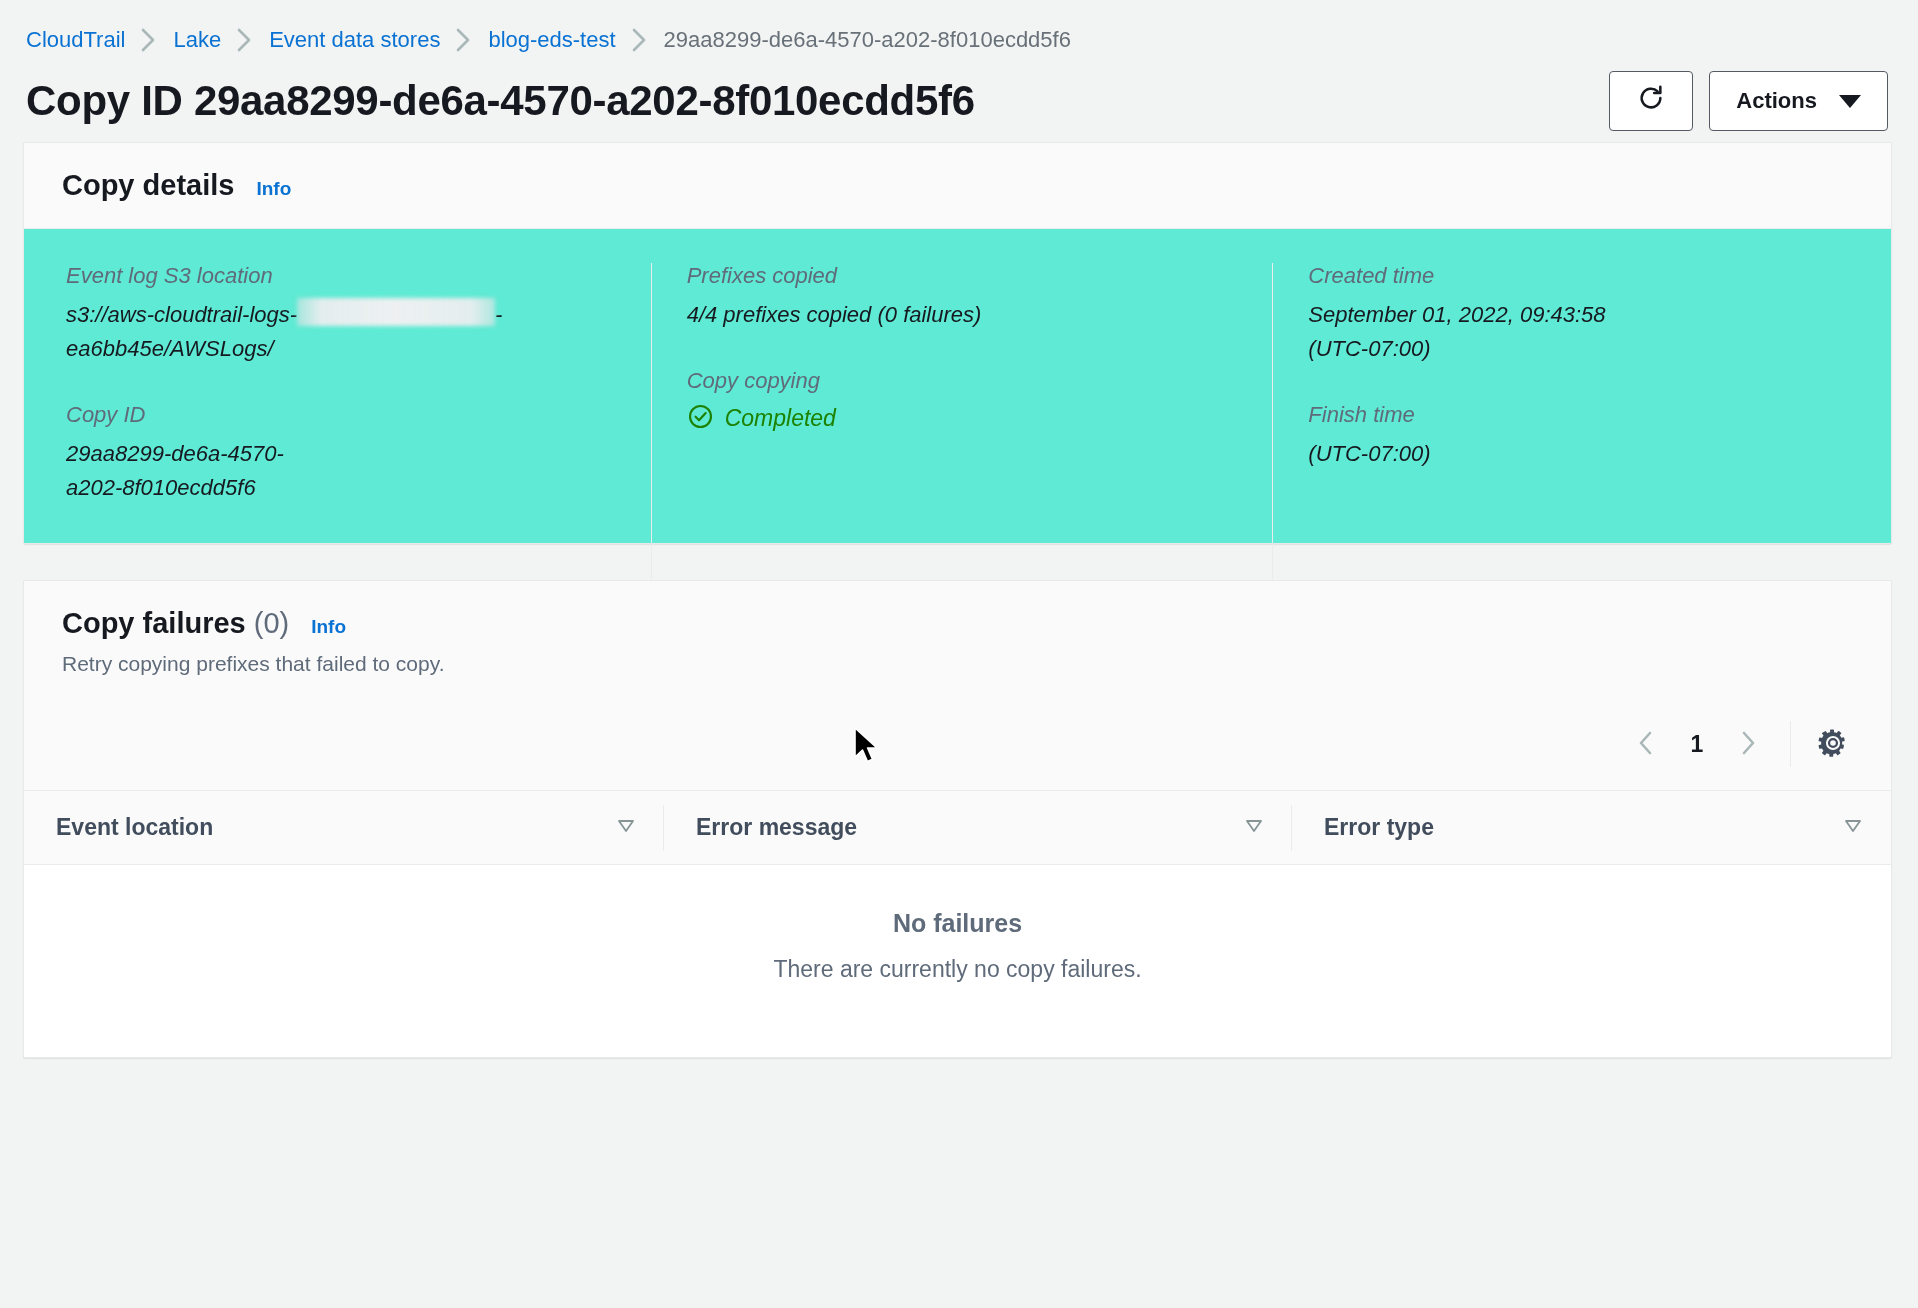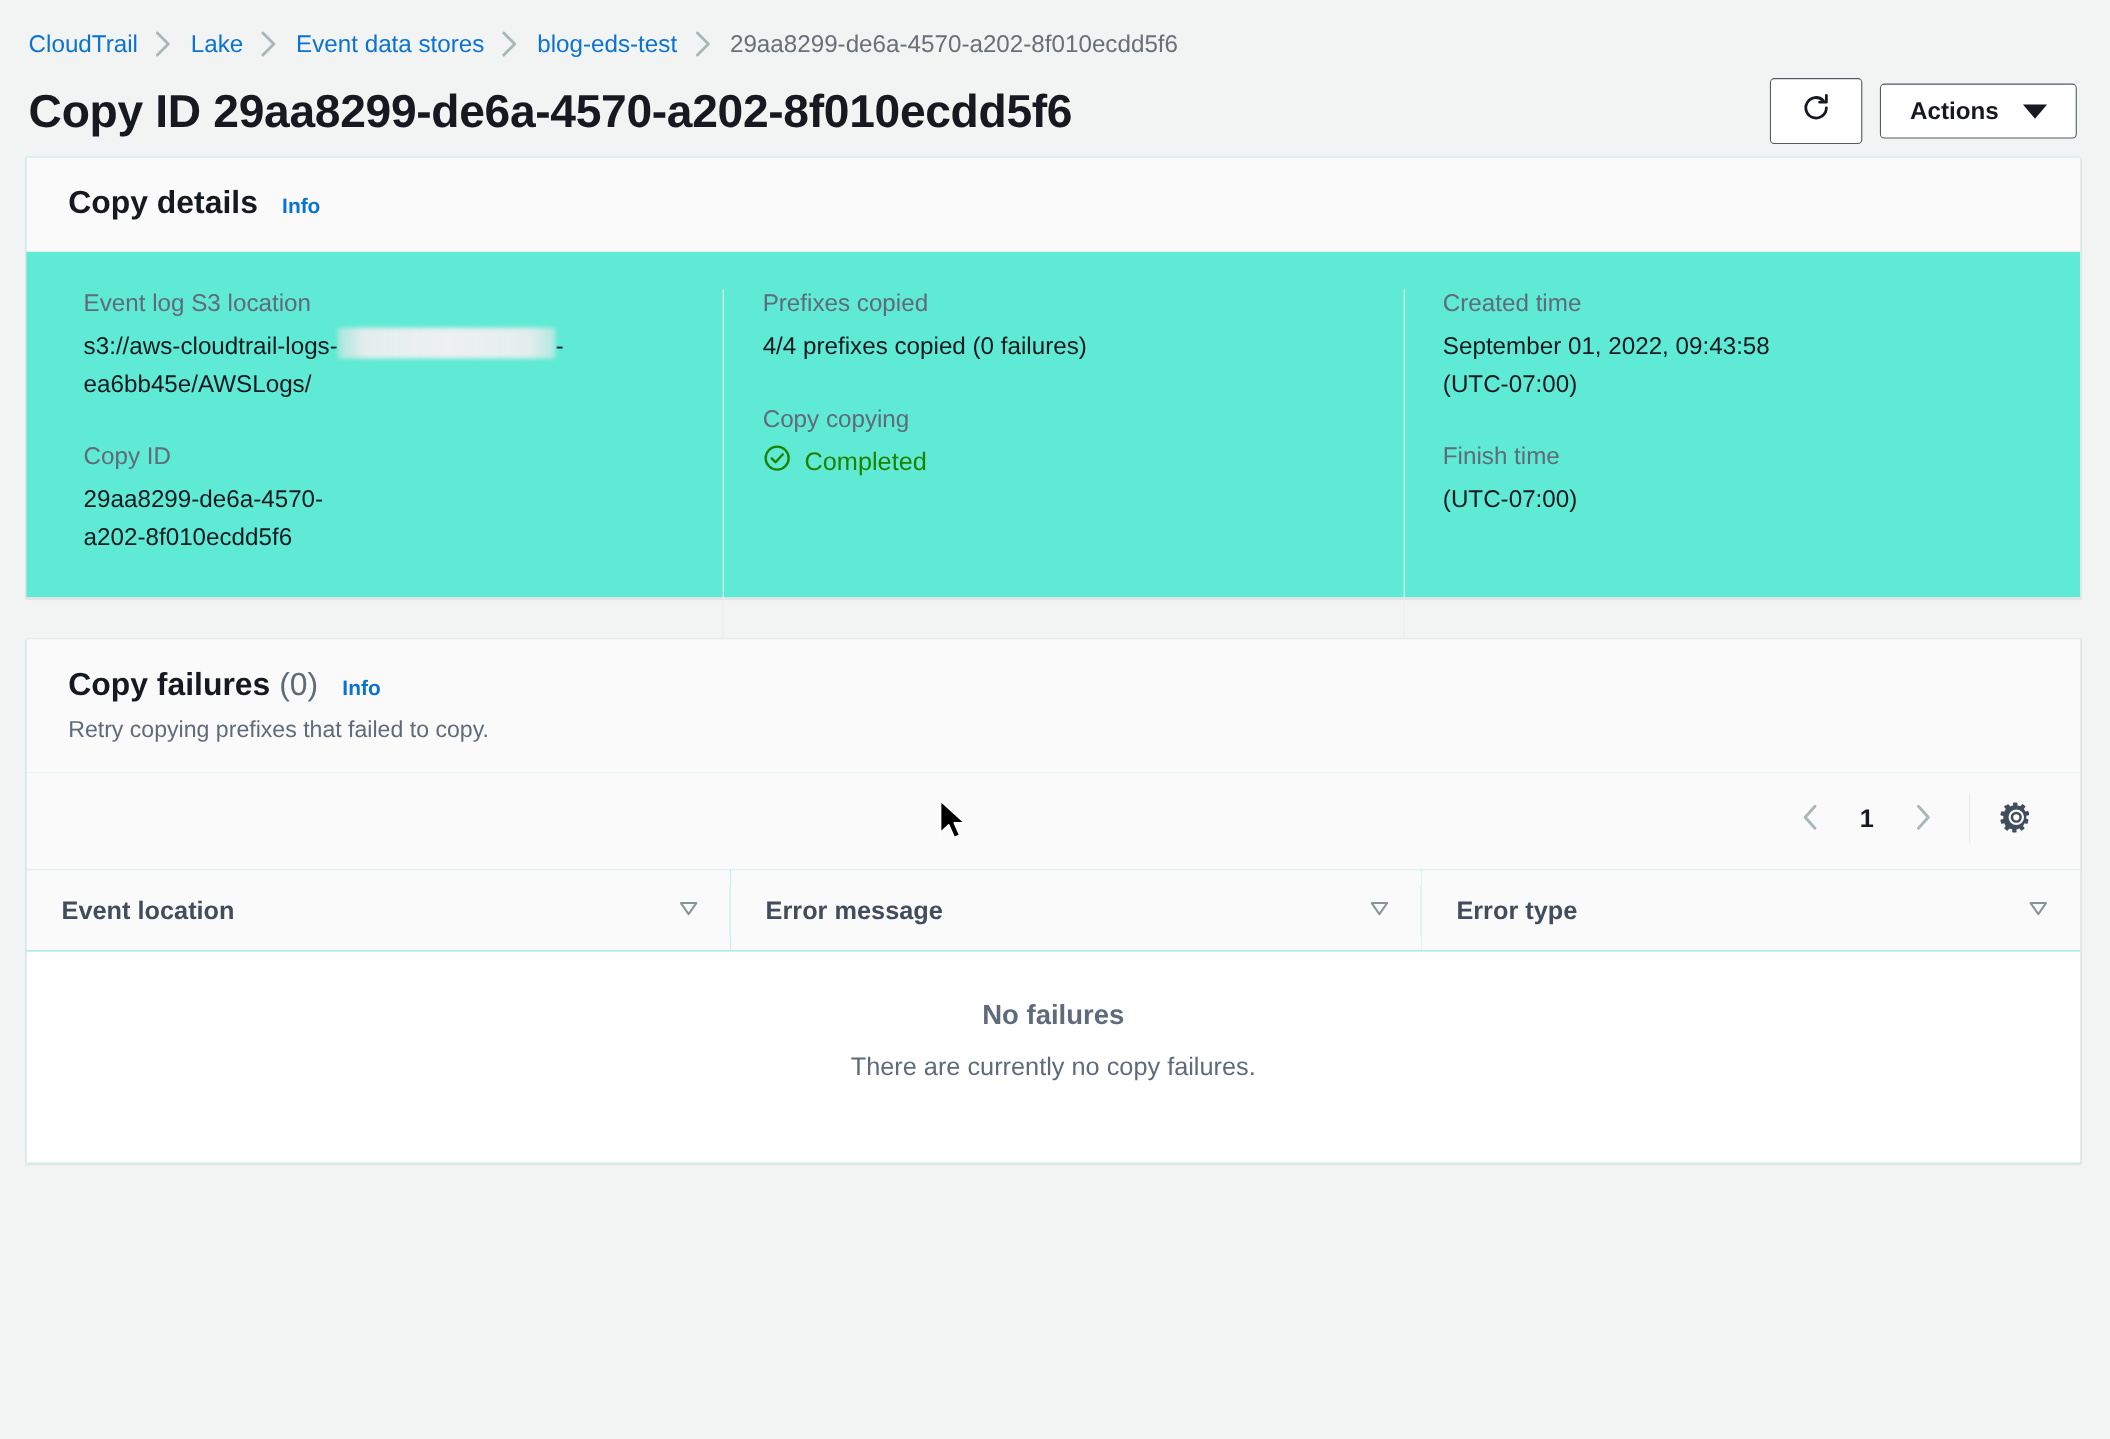--- a/index.html
+++ b/index.html
@@ -70,21 +70,21 @@
     cursor: pointer;
     display: inline-flex;
     align-items: center;
     justify-content: center;
   }
   .btn-icon {
     width: 84px;
     height: 60px;
   }
   .btn-actions {
-    height: 50px;
+    height: 60px;
     padding: 0 26px;
     gap: 22px;
   }
   .caret-down {
     width: 0; height: 0;
     border-left: 11px solid transparent;
     border-right: 11px solid transparent;
     border-top: 13px solid #16191f;
   }
 
@@ -126,21 +126,22 @@
   }
   .panel-desc {
     margin-top: 12px;
     font-size: 21px;
     color: #5f6b7a;
   }
 
   
   .detail-body {
     display: flex;
-    padding: 34px 0 38px 16px;
+    padding: 34px 0 38px 6px;
+    font-style: italic;
   }
   .detail-col {
     padding: 0 36px;
     position: relative;
   }
   .detail-col.c1 { width: 622px; }
   .detail-col.c2 { width: 623px; }
   .detail-col.c3 { width: 620px; }
   .detail-col + .detail-col::before {
     content: "";

